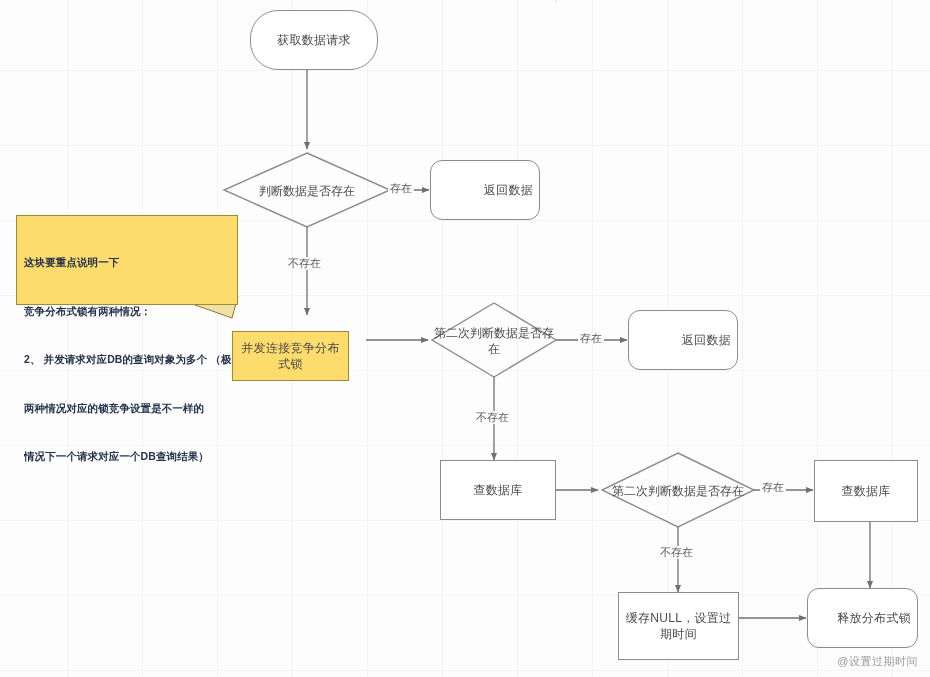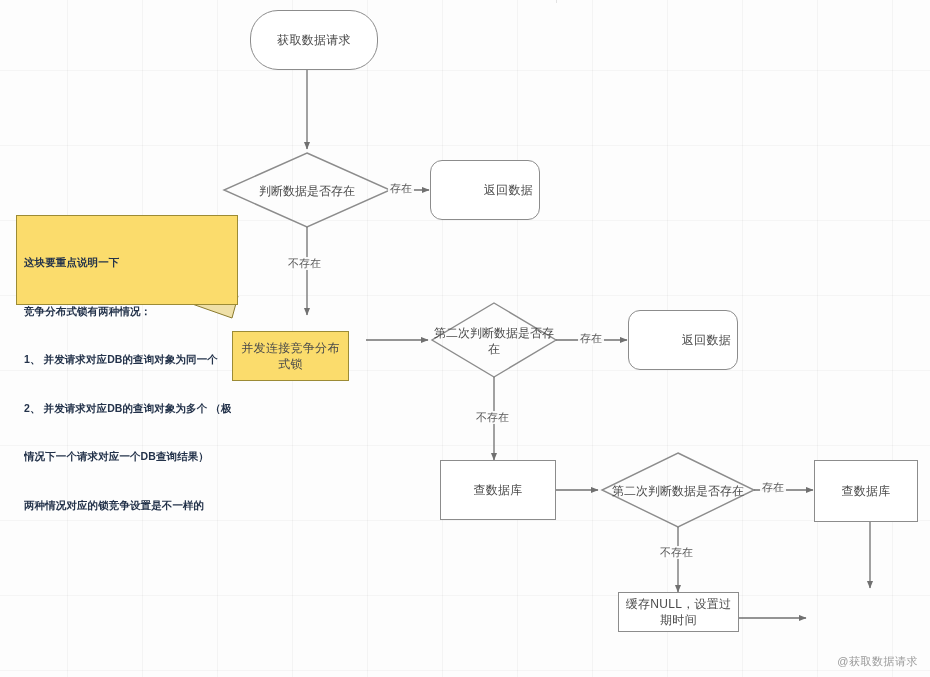--- a/index.html
+++ b/index.html
@@ -179,36 +179,38 @@
   </div>
 
   <div class="dlabel" style="left:612px;top:474px;width:132px;height:34px;">
     <span>第二次判断数据是否存在</span>
   </div>
 
   <div class="node rect" style="left:814px;top:460px;width:104px;height:62px;">
     <span class="lbl">查数据库</span>
   </div>
 
-  <div class="node rect" style="left:618px;top:592px;width:121px;height:40px;">
+  <div class="node rect" style="left:618px;top:592px;width:121px;height:68px;">
     <span class="lbl">缓存NULL，设置过期时间</span>
   </div>
 
+  <div class="node round" style="left:807px;top:588px;width:111px;height:60px;">
+    <span class="lbl">释放分布式锁</span>
+  </div>
 
   <div class="elabel" style="left:388px;top:182px;">存在</div>
   <div class="elabel" style="left:286px;top:257px;">不存在</div>
   <div class="elabel" style="left:578px;top:332px;">存在</div>
   <div class="elabel" style="left:474px;top:411px;">不存在</div>
   <div class="elabel" style="left:760px;top:481px;">存在</div>
   <div class="elabel" style="left:658px;top:546px;">不存在</div>
 
   <div id="callout">
     <div class="ln">这块要重点说明一下</div>
     <div class="ln">竞争分布式锁有两种情况：</div>
-    <div class="ln">1、 并发请求对应DB的查询对象为同一个</div>
     <div class="ln">2、 并发请求对应DB的查询对象为多个 （极端</div>
+    <div class="ln">两种情况对应的锁竞争设置是不一样的</div>
     <div class="ln">情况下一个请求对应一个DB查询结果）</div>
-    <div class="ln">两种情况对应的锁竞争设置是不一样的</div>
-  </div>
-
-  <div id="watermark">@获取数据请求</div>
+  </div>
+
+  <div id="watermark">@设置过期时间</div>
 
 </div>
 
 </body></html>

